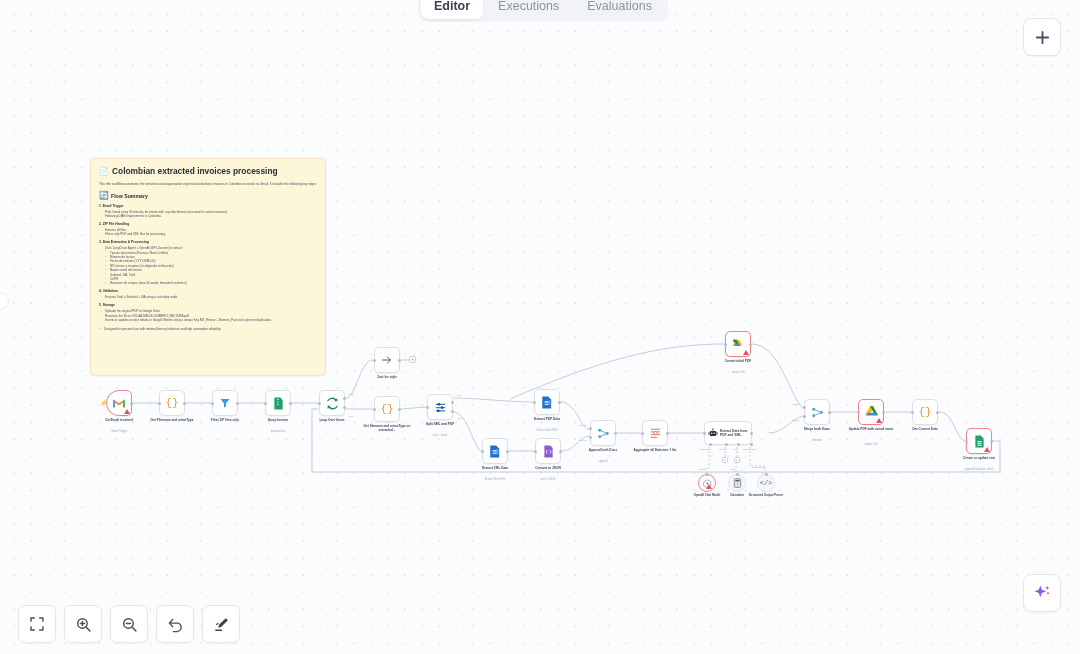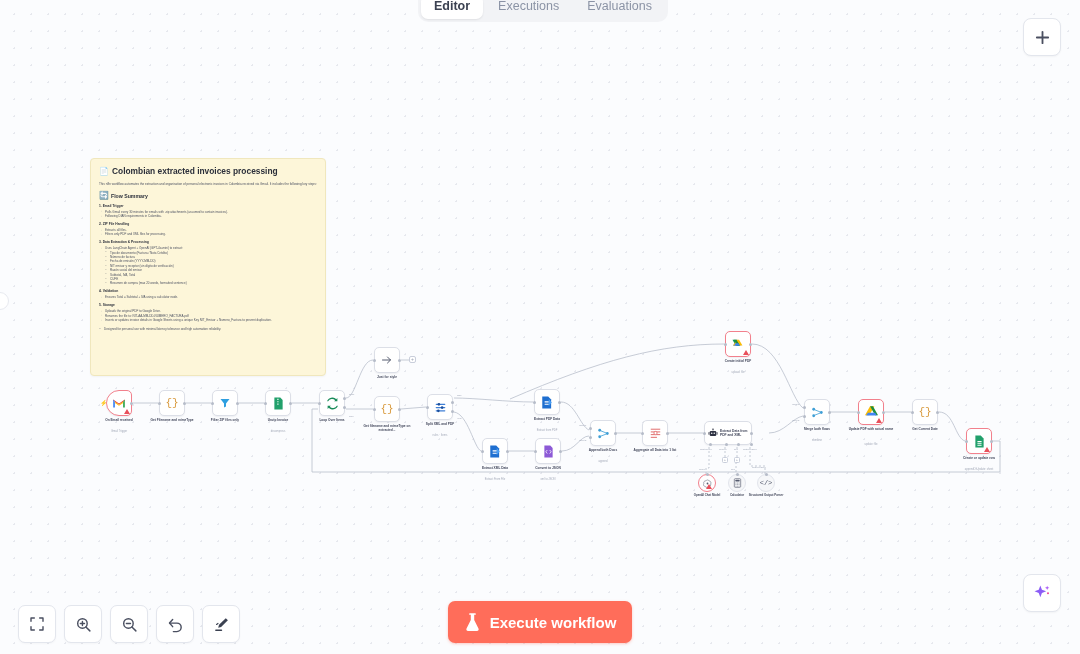--- a/index.html
+++ b/index.html
@@ -678,27 +678,20 @@
     </div>
     <div class="tbtn">
       <svg width="17" height="17" viewBox="0 0 24 24">
         <path d="M18 3l3 3-9.5 9.5-4.2 1.2 1.2-4.2z" fill="#3b4151"></path>
         <path d="M4 20h8" stroke="#3b4151" stroke-width="2" stroke-linecap="round"></path>
         <path d="M5 12l2-1.5" stroke="#3b4151" stroke-width="1.6" stroke-linecap="round"></path>
       </svg>
     </div>
   </div>
 
-  <button class="execbtn">
-    <svg width="17" height="19" viewBox="0 0 20 22">
-      <path d="M8 1h4v7l5 10a2 2 0 01-1.8 3H4.8A2 2 0 013 18l5-10z" fill="#fff"></path>
-      <path d="M7 1h6" stroke="#fff" stroke-width="2" stroke-linecap="round"></path>
-    </svg>
-    <span>Execute workflow</span>
-  </button>
 
   <div class="cbtn" id="add-node-btn">
     <svg width="17" height="17" viewBox="0 0 24 24">
       <path d="M12 4v16M4 12h16" stroke="#4a4f60" stroke-width="2.6" stroke-linecap="round"></path>
     </svg>
   </div>
 
   <div class="cbtn" id="ai-assistant-btn">
     <svg width="20" height="20" viewBox="0 0 24 24">
       <path d="M10 3l1.9 5.1L17 10l-5.1 1.9L10 17l-1.9-5.1L3 10l5.1-1.9z" fill="#8b5cf6"></path>

